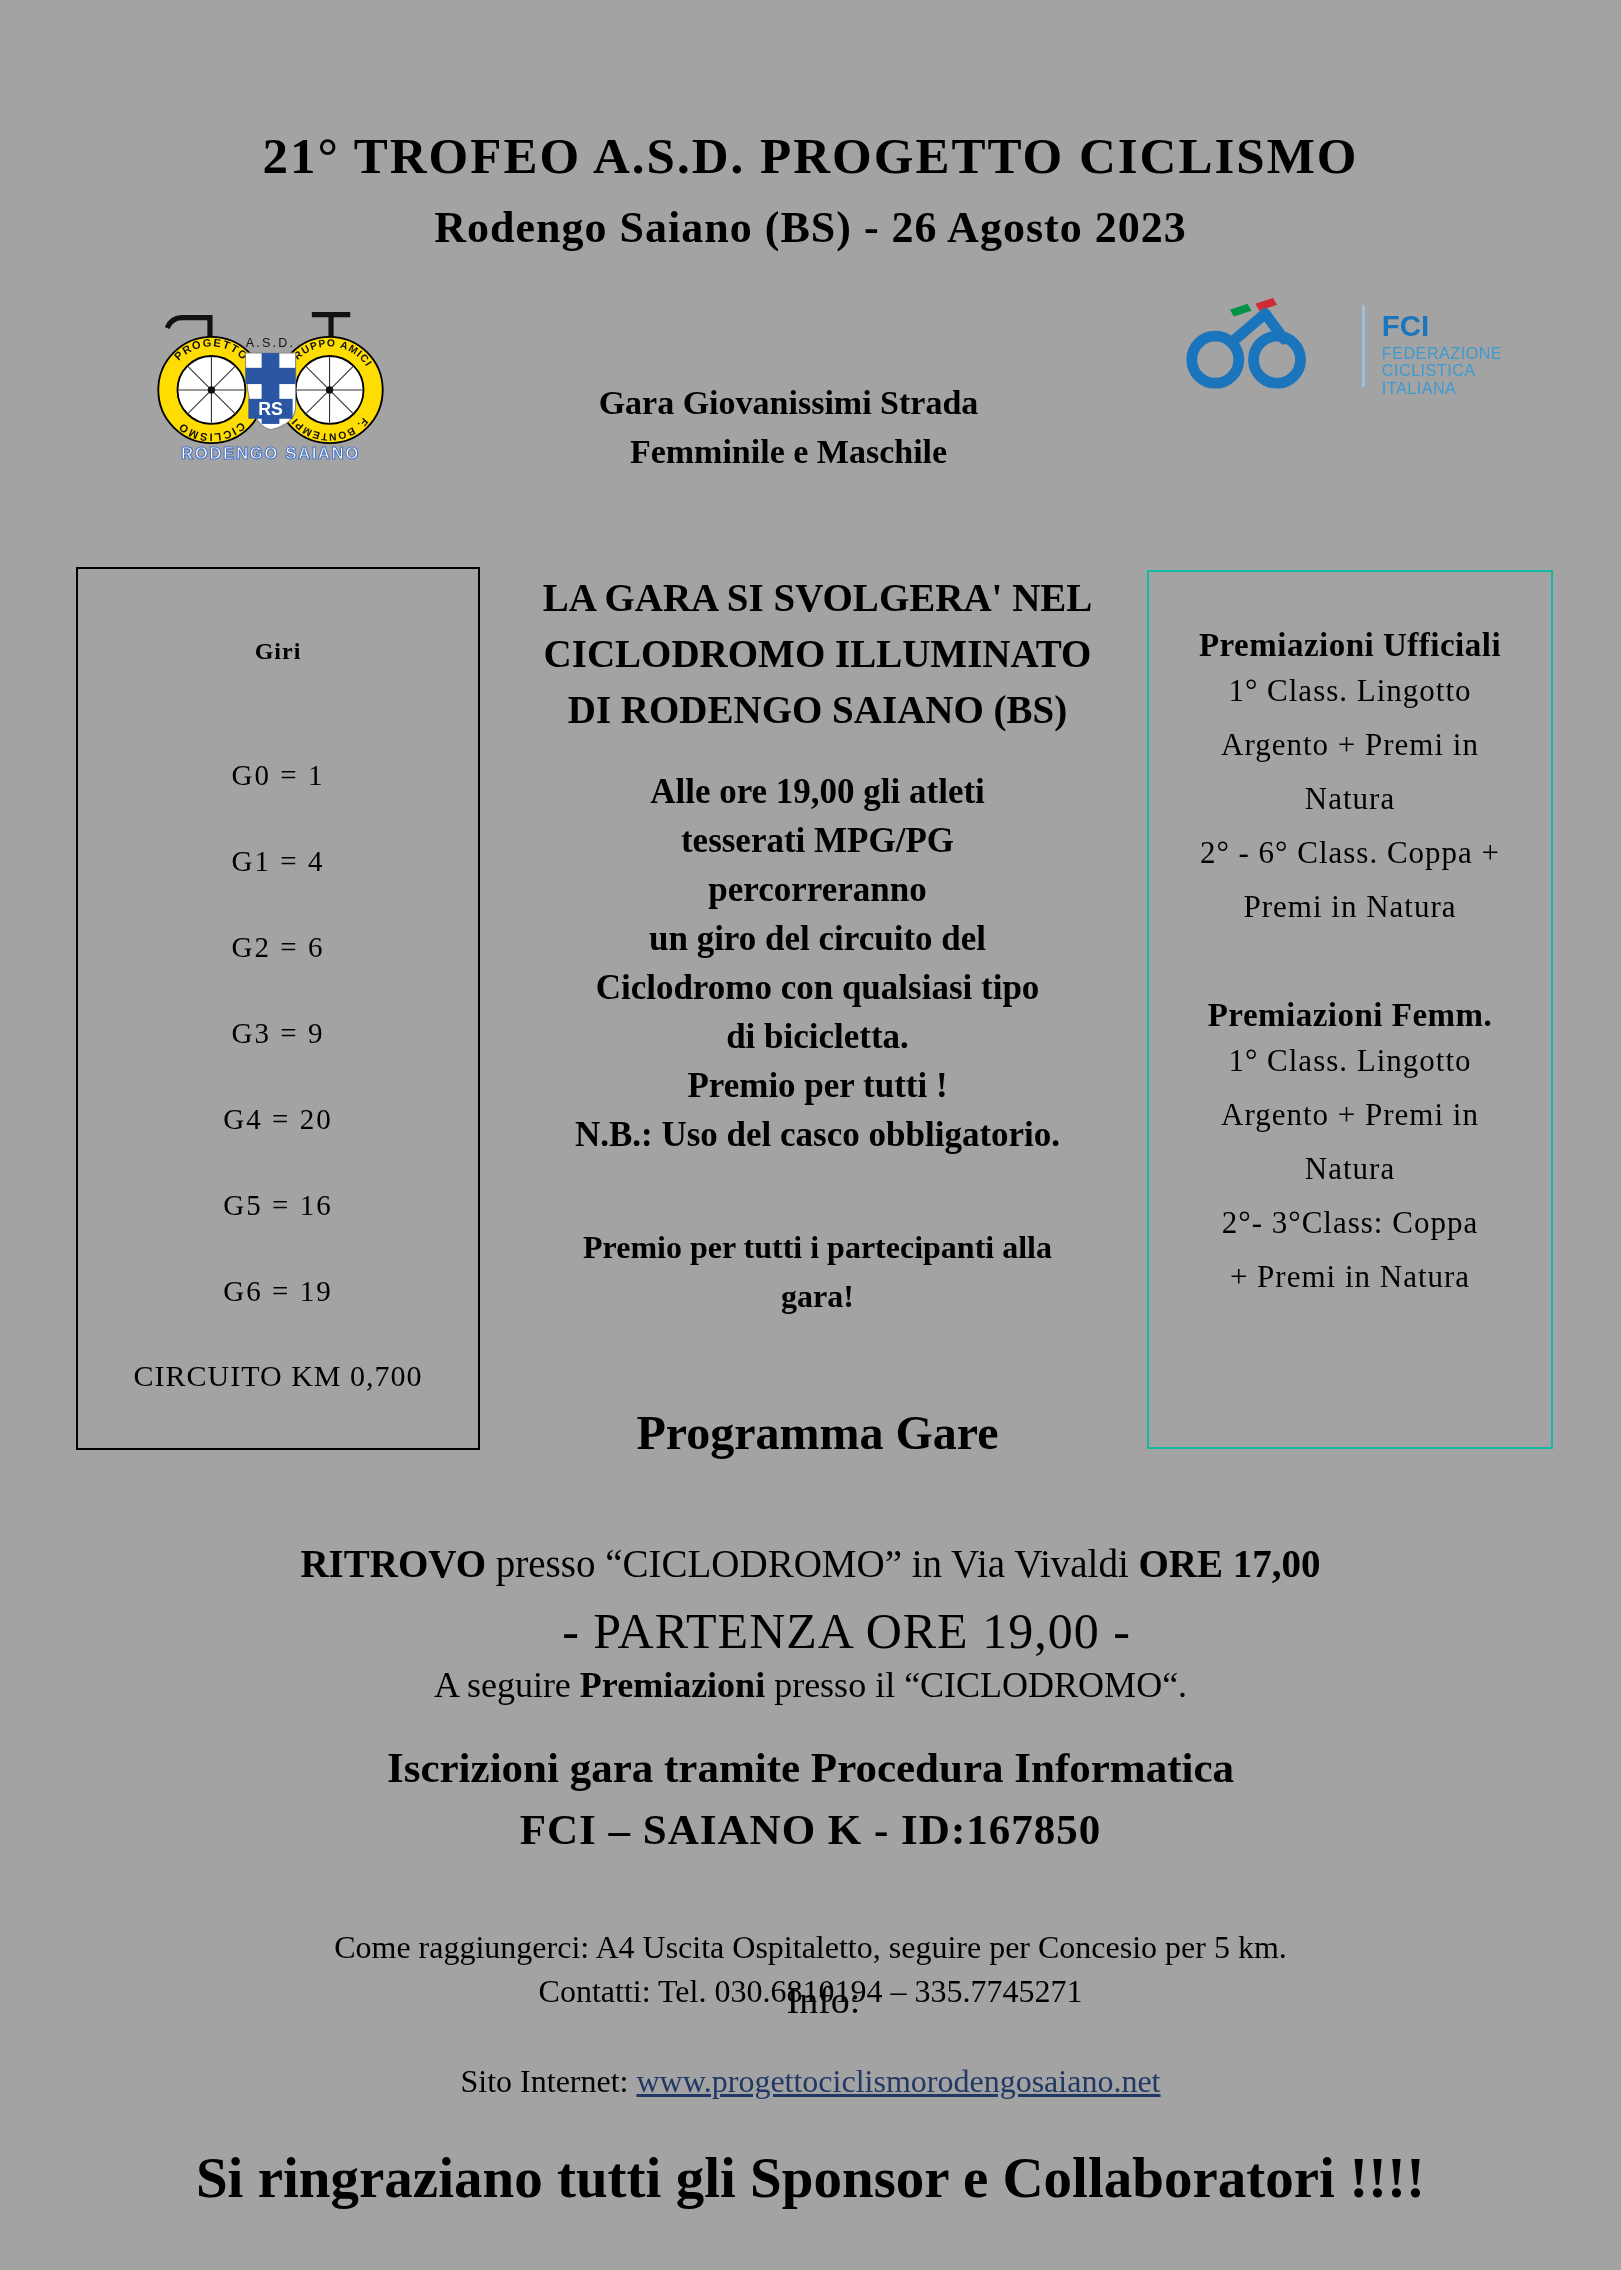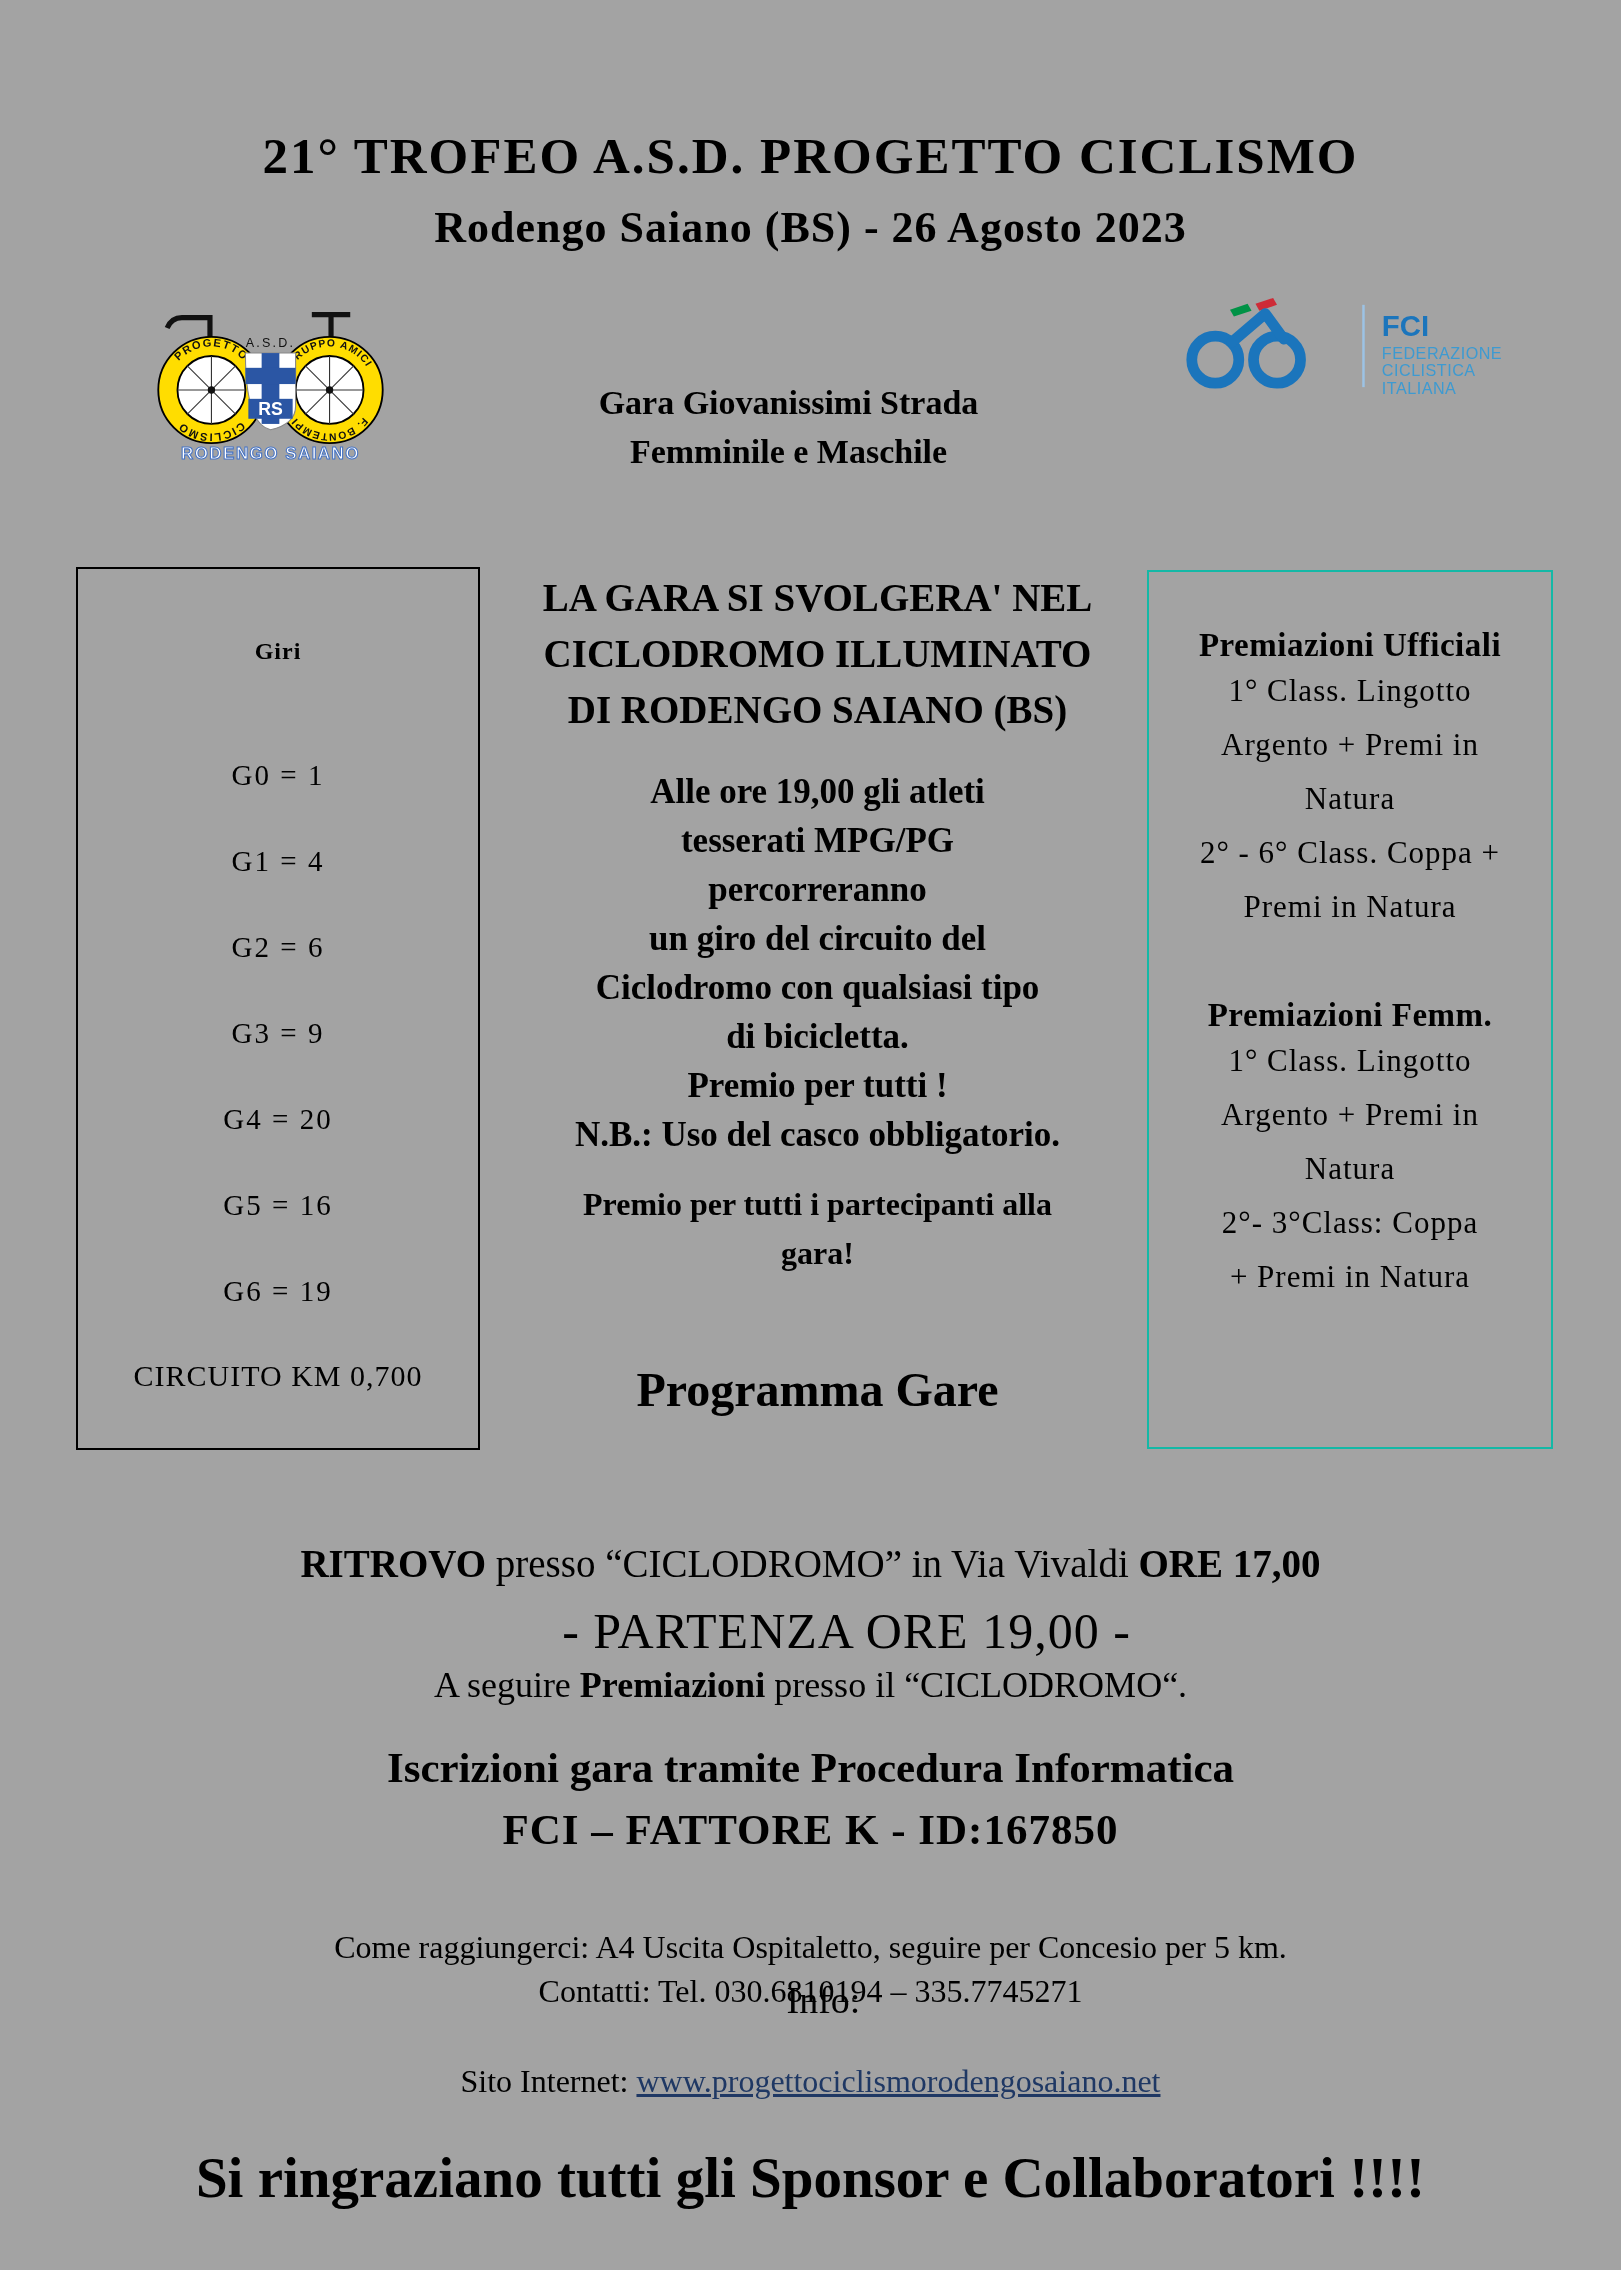--- a/index.html
+++ b/index.html
@@ -27,21 +27,21 @@
   .laps-title  { margin-top:69px; font-size:24px; font-weight:bold; letter-spacing:1px; }
   .lap         { margin-top:53px; font-size:29px; letter-spacing:2px; }
   .lap.first   { margin-top:94px; }
   .laps-footer { margin-top:51px; font-size:30px; font-weight:normal; letter-spacing:1px; }
 
   .center-col  { left:486px; top:570px; width:663px; text-align:center; }
   .venue-line  { font-size:39px; font-weight:bold; line-height:56px; }
   .detail-line { font-size:35px; font-weight:bold; line-height:49px; }
   .detail-line.first { margin-top:29px; }
   .prize-line  { font-size:32px; font-weight:bold; line-height:49px; }
-  .prize-line.first  { margin-top:21px; }
+  .prize-line.first  { margin-top:64px; }
   .program-heading   { margin-top:84px; font-size:48px; font-weight:bold; }
 
   .awards-box {
     left:1147px; top:570px; width:402px; height:875px;
     border:2px solid #14b8a6; text-align:center;
   }
   .award-title { margin-top:55px; font-size:33px; font-weight:bold; letter-spacing:0.5px; }
   .award-title.second { margin-top:63px; }
   .award-line  { font-size:31px; line-height:54px; letter-spacing:1px; }
 
@@ -202,21 +202,21 @@
     <span class="b">RITROVO</span><span> presso “CICLODROMO” in Via Vivaldi </span><span class="b">ORE 17,00</span>
   </div>
 
   <div class="p-line partenza">- PARTENZA ORE 19,00 -</div>
 
   <div class="p-line aseguire">
     <span>A seguire </span><span class="b">Premiazioni</span><span> presso il “CICLODROMO“.</span>
   </div>
 
   <div class="p-line iscrizioni">Iscrizioni gara tramite Procedura Informatica</div>
-  <div class="p-line fattorek">FCI – FATTORE K  - ID:167850</div>
+  <div class="p-line fattorek">FCI – SAIANO K  - ID:167850</div>
   <div class="p-line infoh">Info:</div>
   <div class="p-line direzioni">Come raggiungerci: A4 Uscita Ospitaletto, seguire per Concesio per 5 km.</div>
   <div class="p-line contatti">Contatti: Tel. 030.6810194 – 335.7745271</div>
 
 
   <div class="p-line sitoline">
     <span>Sito Internet: </span><span class="link underline">www.progettociclismorodengosaiano.net</span>
   </div>
 
   <div class="p-line thanks">Si ringraziano tutti gli Sponsor e Collaboratori !!!!</div>

